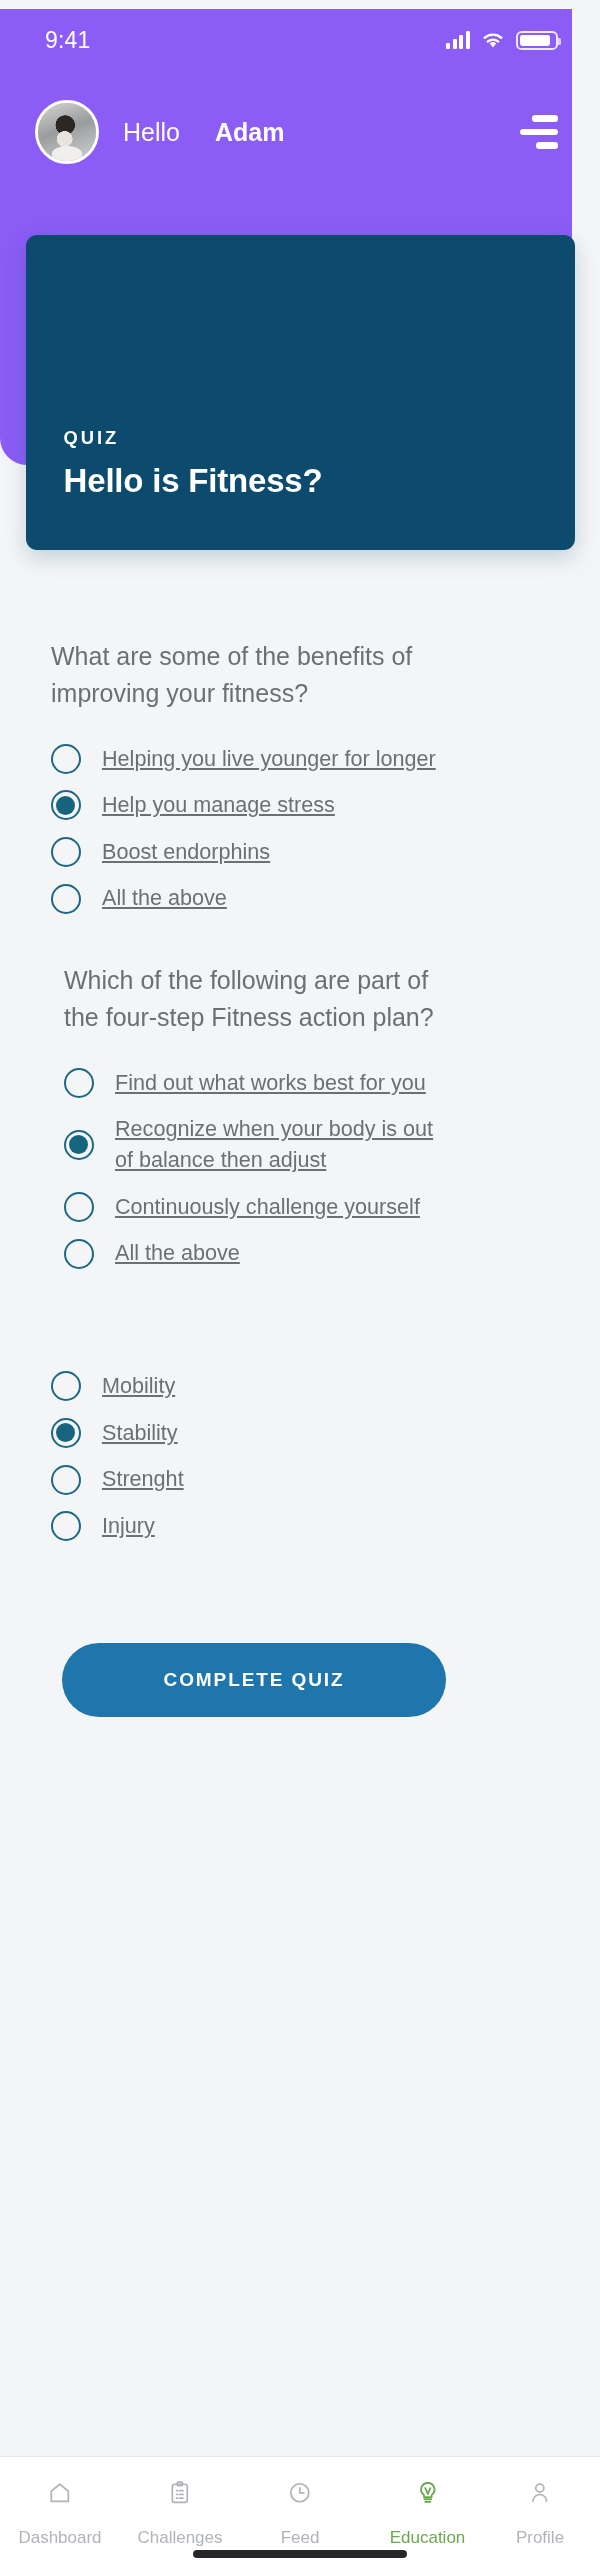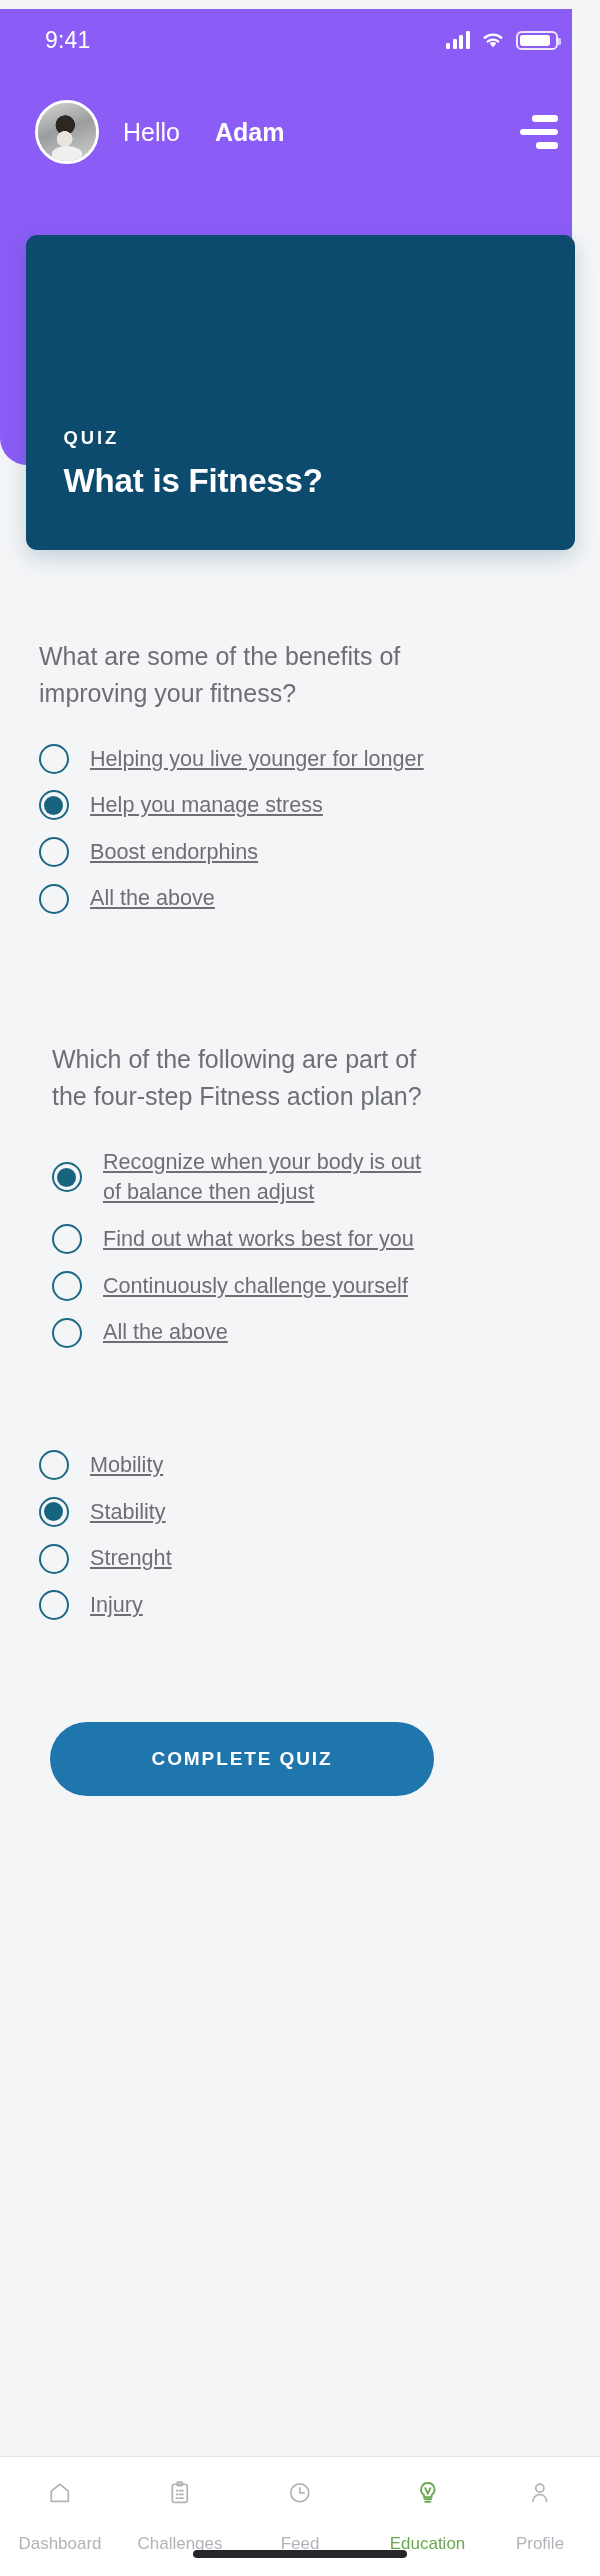--- a/index.html
+++ b/index.html
@@ -168,26 +168,26 @@
   .quiz-title {
     color: #ffffff;
     font-size: 33px;
     font-weight: 700;
     letter-spacing: -0.2px;
   }
 
   
   .content {
     position: absolute;
-    top: 550px; left: 4px;
+    top: 550px; left: 16px;
     width: 476px;
   }
   .question-block { padding: 0 35px; }
   .q1 { margin-top: 88px; }
-  .q2 { margin-top: 119px; padding-left: 48px; }
+  .q2 { margin-top: 40px; padding-left: 48px; }
   .q3 { margin-top: 86px; }
 
   .question-text {
     color: #6d6f73;
     font-size: 25px;
     line-height: 1.47;
     font-weight: 400;
     max-width: 528px;
   }
   .options { margin-top: 24px; }
@@ -253,21 +253,21 @@
     border-top: 0.8px solid #e4e6e9;
     display: flex;
     align-items: flex-start;
     padding-top: 21px;
   }
   .nav-item {
     flex: 1;
     display: flex;
     flex-direction: column;
     align-items: center;
-    gap: 26px;
+    gap: 20px;
   }
   .nav-icon {
     width: 30px; height: 30px;
     display: flex;
     align-items: center;
     justify-content: center;
     color: #b0b3b8;
   }
   .nav-label {
     font-size: 17px;
@@ -320,21 +320,21 @@
     <div class="hamburger">
       <span></span>
         <span></span>
         <span></span>
     </div>
   </div>
 </div>
 
 <div class="quiz-card">
   <div class="quiz-kicker">QUIZ</div>
-  <div class="quiz-title">What is Fitness?</div>
+  <div class="quiz-title">Hello is Fitness?</div>
 </div>
 
 <div class="content">
 
   <div class="question-block q1">
     <div class="question-text">What are some of the benefits of improving your fitness?</div>
     <div class="options">
       <div class="option">
         <span class="radio"></span>
         <span class="option-label">Helping you live younger for longer</span>
@@ -351,26 +351,26 @@
         <span class="radio"></span>
         <span class="option-label">All the above</span>
       </div>
     </div>
   </div>
 
   <div class="question-block q2">
     <div class="question-text">Which of the following are part of the four-step Fitness action plan?</div>
     <div class="options">
       <div class="option">
+        <span class="radio"></span>
+        <span class="option-label">Find out what works best for you</span>
+      </div>
+      <div class="option">
         <span class="radio checked"></span>
         <span class="option-label">Recognize when your body is out of balance then adjust</span>
-      </div>
-      <div class="option">
-        <span class="radio"></span>
-        <span class="option-label">Find out what works best for you</span>
       </div>
       <div class="option">
         <span class="radio"></span>
         <span class="option-label">Continuously challenge yourself</span>
       </div>
       <div class="option">
         <span class="radio"></span>
         <span class="option-label">All the above</span>
       </div>
     </div>

